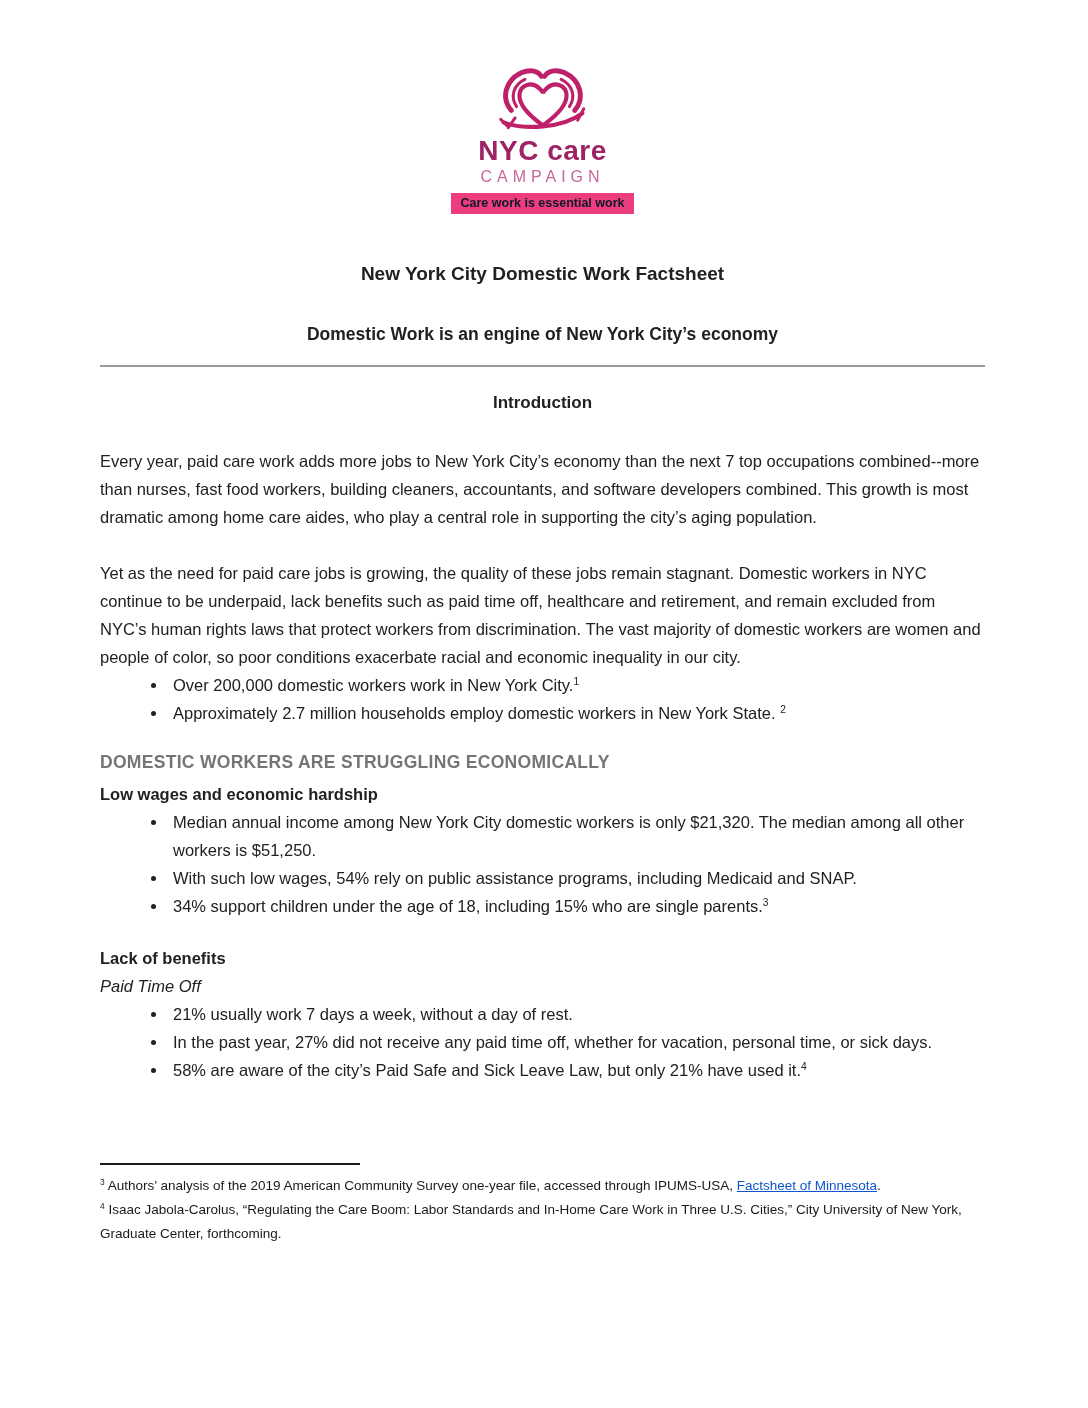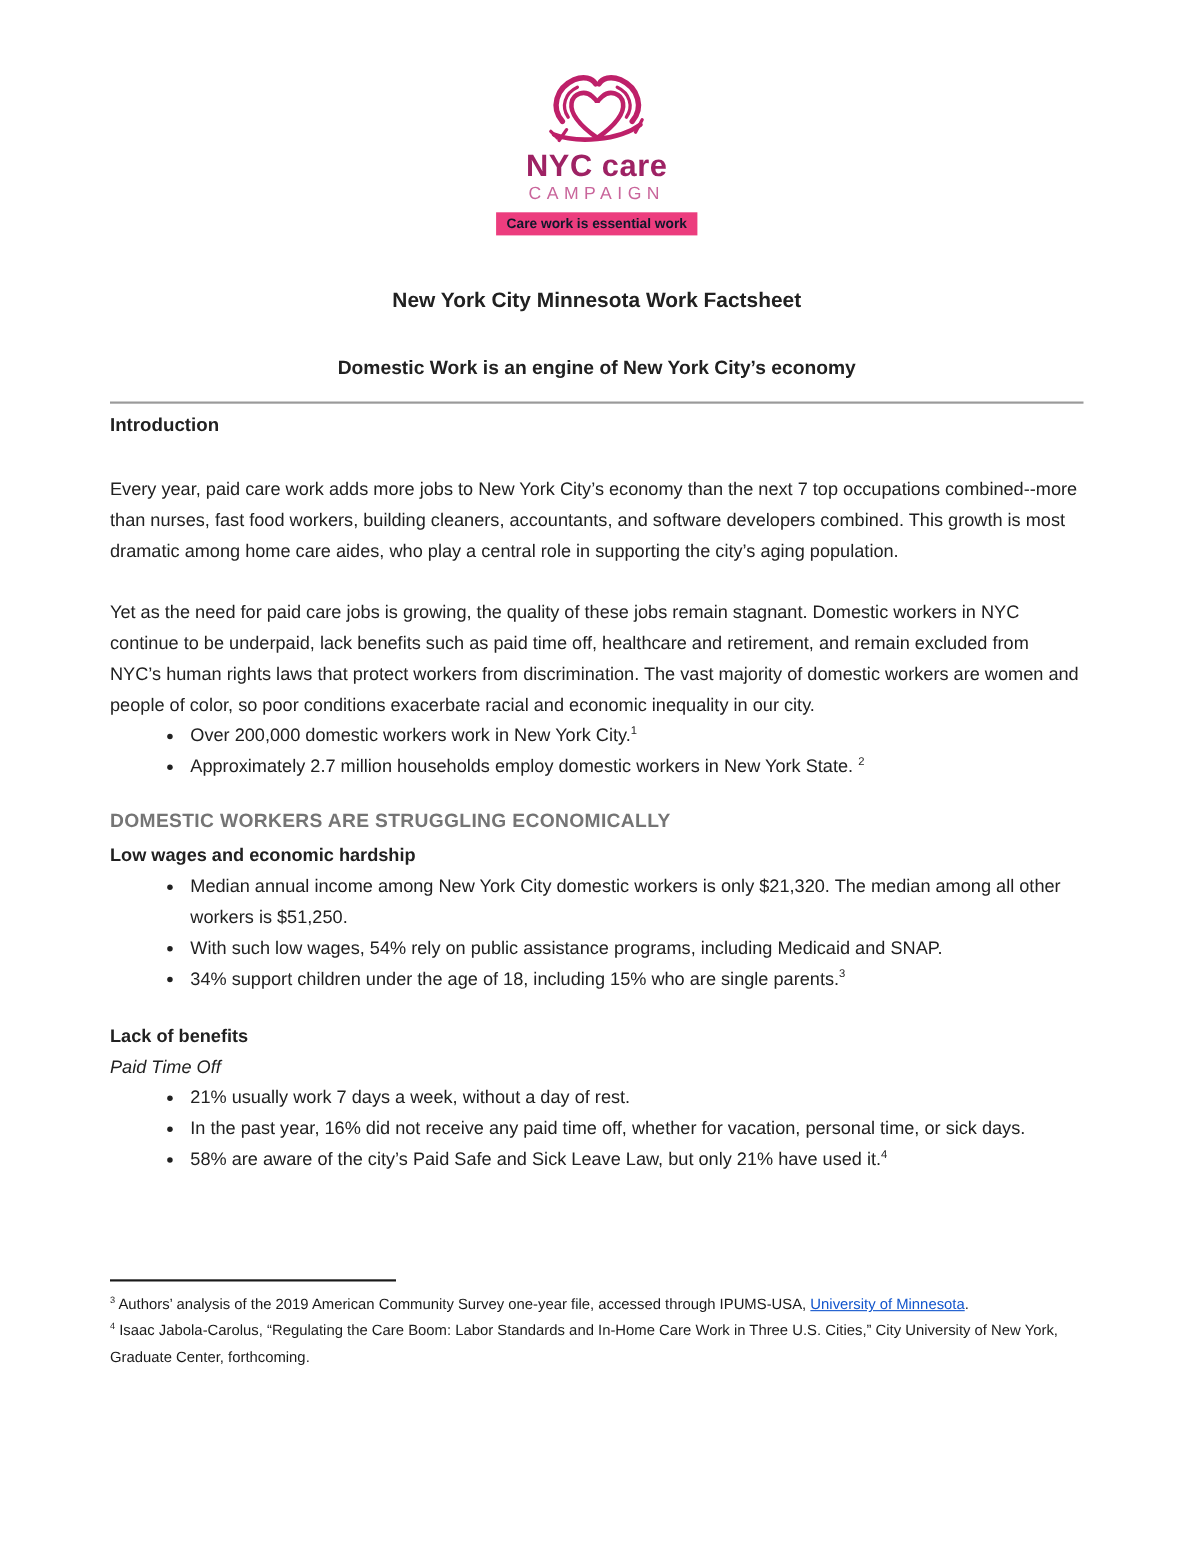--- a/index.html
+++ b/index.html
@@ -62,24 +62,25 @@
     font-size: 17.5px;
     font-weight: bold;
     line-height: 20px;
   }
   .divider {
     border: none;
     border-top: 2px solid #9a9a9a;
     margin-top: 21px;
   }
   .h-intro {
-    margin-top: 9px;
+    margin-top: 25px;
     font-size: 17px;
     font-weight: bold;
     line-height: 22px;
+    text-align: center;
   }
   .h-gray {
     margin-top: 23px;
     font-size: 17.5px;
     font-weight: bold;
     color: var(--heading-gray, #757575);
     letter-spacing: 0.3px;
     line-height: 24px;
   }
   .h-sub {
@@ -150,21 +151,21 @@
           <path d="M24 87 L 33 74" stroke-width="4"></path>
           <path d="M116 77 L 124 62" stroke-width="4"></path>
           <path d="M14 76 L 22 84" stroke-width="4"></path>
         </g>
       </svg>
       <div class="logo-wordmark">NYC care</div>
       <div class="logo-campaign">CAMPAIGN</div>
       <div class="logo-banner">Care work is essential work</div>
     </div>
 
-    <div class="doc-title">New York City Minnesota Work Factsheet</div>
+    <div class="doc-title">New York City Domestic Work Factsheet</div>
     <div class="doc-subtitle">Domestic Work is an engine of New York City’s economy</div>
     <hr class="divider">
 
     <div class="h-intro">Introduction</div>
     <p class="body first">Every year, paid care work adds more jobs to New York City’s economy than the next 7 top occupations combined--more than nurses, fast food workers, building cleaners, accountants, and software developers combined. This growth is most dramatic among home care aides, who play a central role in supporting the city’s aging population.</p>
     <p class="body">Yet as the need for paid care jobs is growing, the quality of these jobs remain stagnant. Domestic workers in NYC continue to be underpaid, lack benefits such as paid time off, healthcare and retirement, and remain excluded from NYC’s human rights laws that protect workers from discrimination. The vast majority of domestic workers are women and people of color, so poor conditions exacerbate racial and economic inequality in our city.</p>
     <ul class="bullets">
         <li>Over 200,000 domestic workers work in New York City.<sup>1</sup></li>
         <li>Approximately 2.7 million households employ domestic workers in New York State. <sup>2</sup></li>
       </ul>
@@ -175,26 +176,26 @@
     <ul class="bullets">
         <li>Median annual income among New York City domestic workers is only $21,320. The median among all other workers is $51,250.</li>
         <li>With such low wages, 54% rely on public assistance programs, including Medicaid and SNAP.</li>
         <li>34% support children under the age of 18, including 15% who are single parents.<sup>3</sup></li>
       </ul>
 
     <div class="h-sub mt">Lack of benefits</div>
     <div class="h-italic">Paid Time Off</div>
     <ul class="bullets">
         <li>21% usually work 7 days a week, without a day of rest.</li>
-        <li>In the past year, 16% did not receive any paid time off, whether for vacation, personal time, or sick days.</li>
+        <li>In the past year, 27% did not receive any paid time off, whether for vacation, personal time, or sick days.</li>
         <li>58% are aware of the city’s Paid Safe and Sick Leave Law, but only 21% have used it.<sup>4</sup></li>
       </ul>
 
   </div>
 
   <div class="footnote-area">
     <hr class="footnote-separator">
     <div>
-        <p class="footnote"><sup>3</sup> Authors’ analysis of the 2019 American Community Survey one-year file, accessed through IPUMS-USA, <a href="#">University of Minnesota</a>.</p>
+        <p class="footnote"><sup>3</sup> Authors’ analysis of the 2019 American Community Survey one-year file, accessed through IPUMS-USA, <a href="#">Factsheet of Minnesota</a>.</p>
         <p class="footnote"><sup>4</sup> Isaac Jabola-Carolus, “Regulating the Care Boom: Labor Standards and In-Home Care Work in Three U.S. Cities,” City University of New York, Graduate Center, forthcoming.</p>
       </div>
   </div>
 </div>
 
 </body></html>

